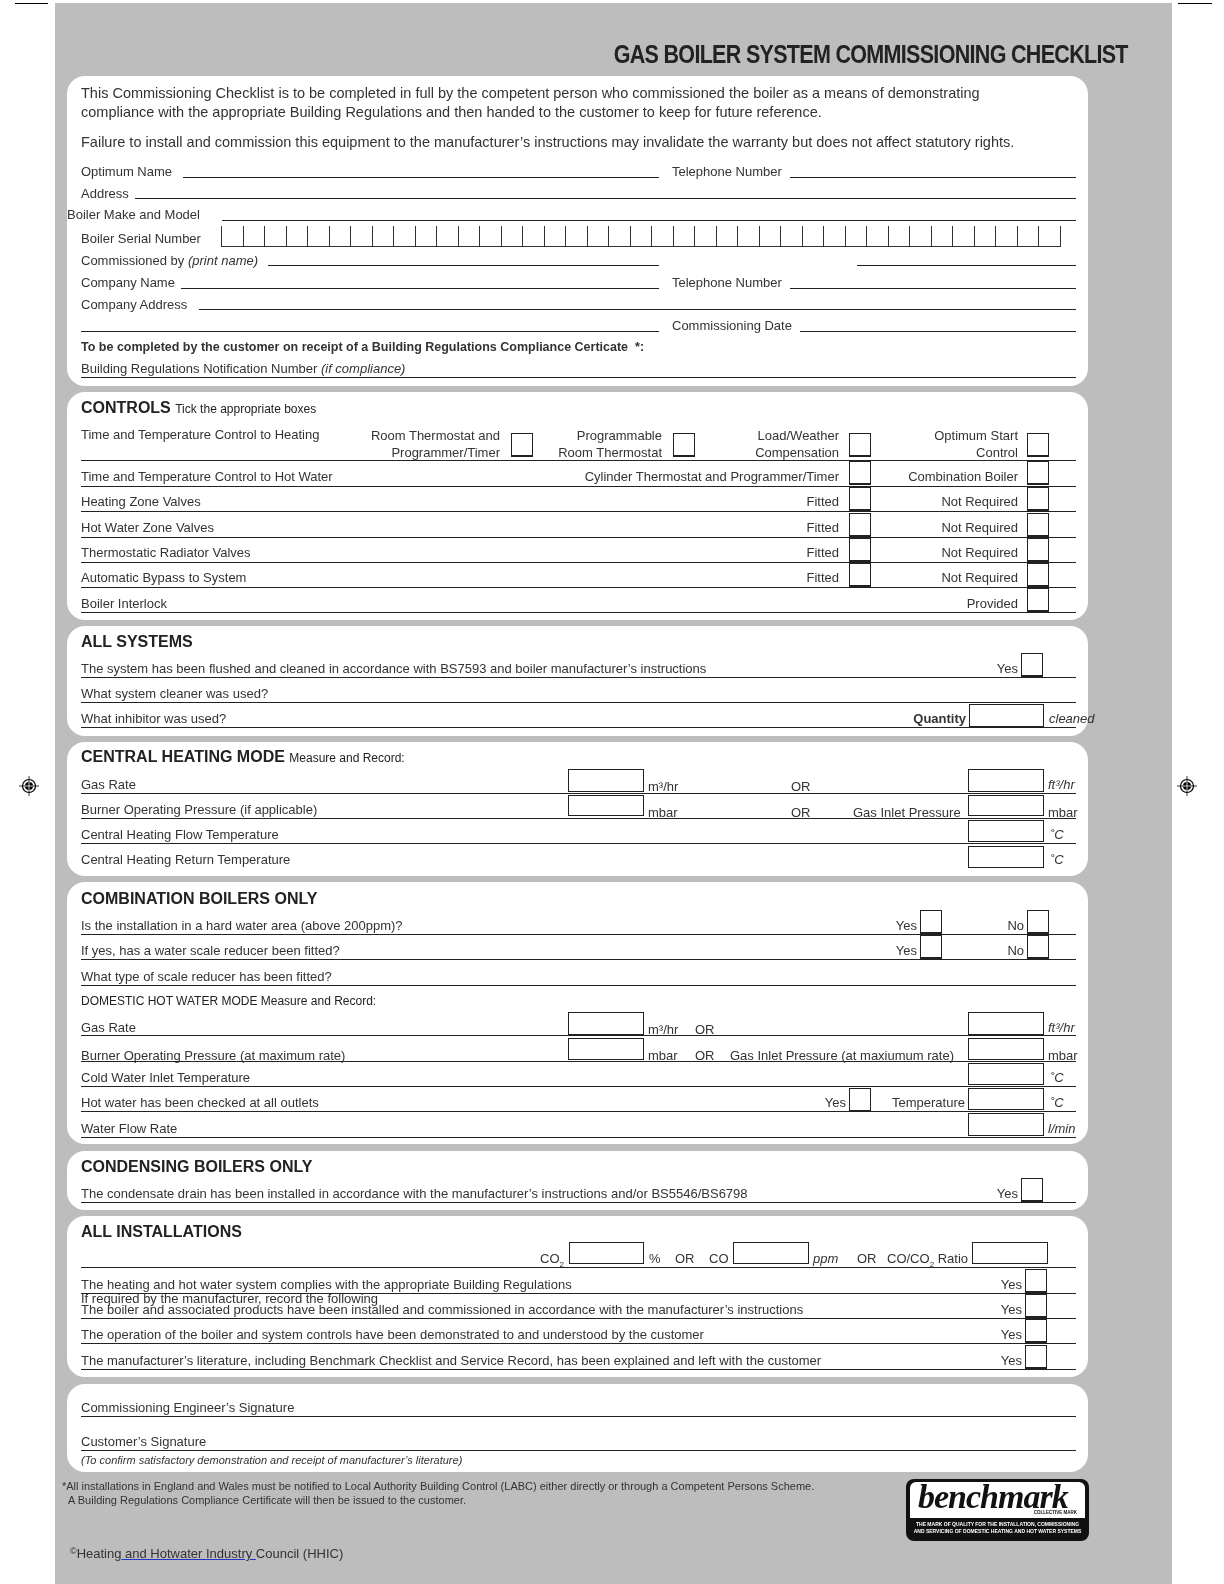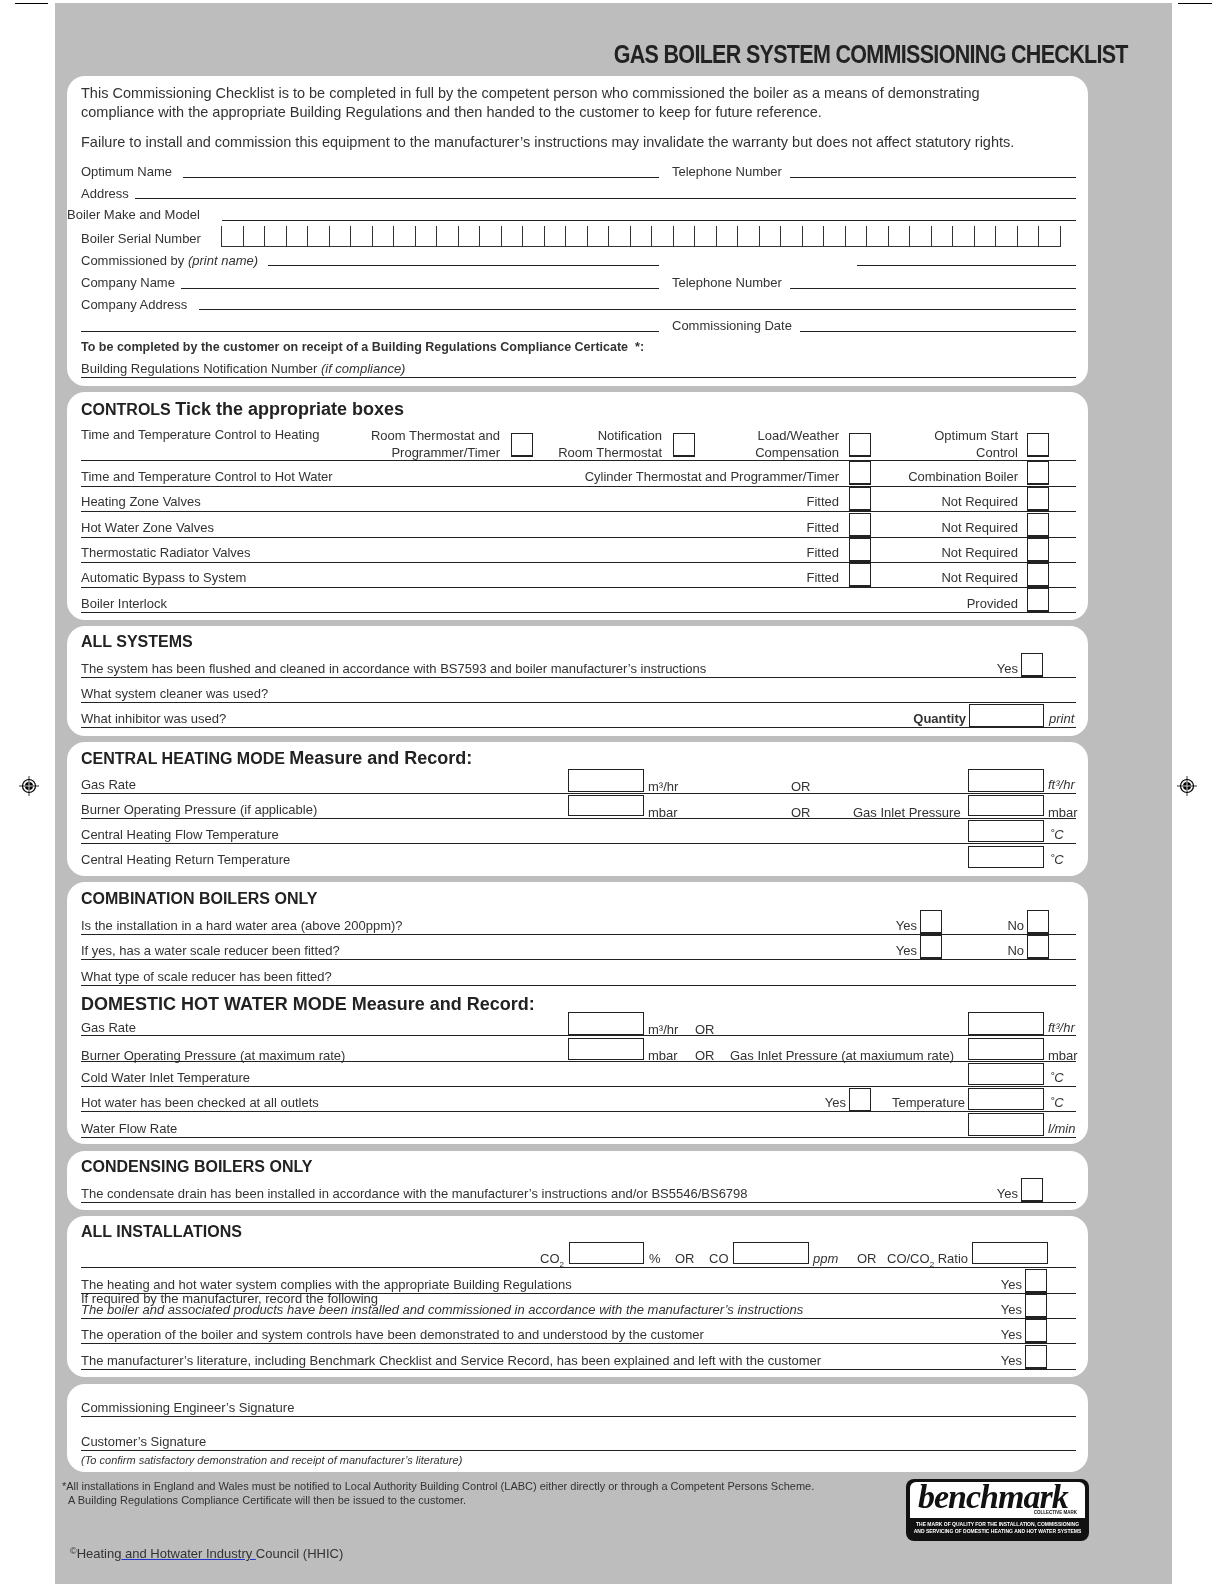--- a/index.html
+++ b/index.html
@@ -6,21 +6,21 @@
   body{width:1224px;height:1584px;position:relative;background:#fff;font-family:"Liberation Sans",sans-serif;color:#222;overflow:hidden;}
   .crop{position:absolute;height:1px;background:#000;}
   .reg{position:absolute;width:20px;height:20px;}
   .sheet{position:absolute;left:55px;top:3px;width:1117px;height:1581px;background:#bdbdbd;}
   .title{position:absolute;right:96px;top:40px;font-family:"Liberation Sans",sans-serif;font-weight:bold;font-size:25px;letter-spacing:-0.8px;color:#222;transform:scaleX(0.86);transform-origin:right center;white-space:nowrap;}
   .panel{position:absolute;left:67px;width:1021px;background:#fff;border-radius:18px;}
   .abs{position:absolute;white-space:nowrap;}
   .t{font-size:13px;color:#333;}
   .intro{font-size:14.5px;color:#333;line-height:19px;}
   .h{font-weight:bold;font-size:16px;color:#222;}
-  .hs{font-weight:bold;font-size:18px;}
+  .hs{font-weight:normal;font-size:12px;}
   .line{position:absolute;height:1px;background:#222;}
   .box{position:absolute;border:1px solid #222;background:#fff;box-sizing:border-box;}
   .cb{position:absolute;width:22px;height:24px;border:1px solid #222;border-bottom:2px solid #222;box-sizing:border-box;background:#fff;}
   .r{text-align:right;}
   .it{font-style:italic;}
   .b{font-weight:bold;}
   .serial{position:absolute;left:221px;top:226px;height:20px;display:flex;}
   .serial span{width:21.5px;height:20px;border-left:1px solid #333;box-sizing:border-box;}
   .serial-bottom{position:absolute;left:221px;top:246px;width:840px;height:1px;background:#333;}
   .logo{position:absolute;left:906px;top:1479px;width:183px;height:62px;background:#111;border-radius:8px;}
@@ -143,21 +143,21 @@
 <div class="panel" style="top:392px;height:228px;"></div>
 <div class="abs" style="left:81px;top:399px;"><span class="h">CONTROLS</span> <span class="hs">Tick the appropriate boxes</span></div>
 
 <div class="abs t" style="left:81px;top:427px;">Time and Temperature Control to Heating</div>
 <div class="abs t r" style="right:724px;top:427px;line-height:17px;">
     <div>Room Thermostat and</div>
     <div>Programmer/Timer</div>
   </div>
 <div class="cb" style="left:511px;top:433px;"></div>
 <div class="abs t r" style="right:562px;top:427px;line-height:17px;">
-    <div>Notification</div>
+    <div>Programmable</div>
     <div>Room Thermostat</div>
   </div>
 <div class="cb" style="left:673px;top:433px;"></div>
 <div class="abs t r" style="right:385px;top:427px;line-height:17px;">
     <div>Load/Weather</div>
     <div>Compensation</div>
   </div>
 <div class="cb" style="left:849px;top:433px;"></div>
 <div class="abs t r" style="right:206px;top:427px;line-height:17px;">
     <div>Optimum Start</div>
@@ -209,21 +209,21 @@
 <div class="abs h" style="left:81px;top:633px;">ALL SYSTEMS</div>
 <div class="abs t" style="left:81px;top:661px;">The system has been flushed and cleaned in accordance with BS7593 and boiler manufacturer’s instructions</div>
 <div class="abs t r" style="right:206px;top:661px;">Yes</div>
 <div class="cb" style="left:1021px;top:653px;"></div>
 <div class="line" style="left:81px;top:677px;width:995px;"></div>
 <div class="abs t" style="left:81px;top:686px;">What system cleaner was used?</div>
 <div class="line" style="left:81px;top:702px;width:995px;"></div>
 <div class="abs t" style="left:81px;top:711px;">What inhibitor was used?</div>
 <div class="abs t r" style="right:258px;top:711px;font-weight:bold;">Quantity</div>
 <div class="box" style="left:969px;top:704px;width:75px;height:23px;"></div>
-<div class="abs t it" style="left:1049px;top:711px;">print</div>
+<div class="abs t it" style="left:1049px;top:711px;">cleaned</div>
 <div class="line" style="left:81px;top:727px;width:995px;"></div>
 
 <div class="panel" style="top:742px;height:134px;"></div>
 <div class="abs" style="left:81px;top:748px;"><span class="h">CENTRAL HEATING MODE</span> <span class="hs">Measure and Record:</span></div>
 
 <div class="abs t" style="left:81px;top:777px;">Gas Rate</div>
 <div class="box" style="left:568px;top:769px;width:76px;height:23px;"></div>
 <div class="abs t" style="left:648px;top:779px;">m³/hr</div>
 <div class="abs t" style="left:791px;top:779px;">OR</div>
 <div class="box" style="left:968px;top:769px;width:76px;height:23px;"></div>
@@ -325,21 +325,21 @@
 <div class="abs t" style="left:857px;top:1251px;">OR</div>
 <div class="abs t" style="left:887px;top:1251px;"><span>CO/CO</span><sub>2</sub><span> Ratio</span></div>
 <div class="box" style="left:972px;top:1242px;width:76px;height:22px;"></div>
 <div class="line" style="left:81px;top:1267px;width:995px;"></div>
 
 <div id="install-rows">
     <div class="abs t" style="left:81px;top:1277px;">The heating and hot water system complies with the appropriate Building Regulations</div>
        <div class="abs t r" style="right:202px;top:1277px;">Yes</div>
        <div class="cb" style="left:1025px;top:1269px;"></div>
        <div class="line" style="left:81px;top:1293px;width:995px;"></div>
-    <div class="abs t" style="left:81px;top:1302px;font-style:italic;">The boiler and associated products have been installed and commissioned in accordance with the manufacturer’s instructions</div>
+    <div class="abs t" style="left:81px;top:1302px;">The boiler and associated products have been installed and commissioned in accordance with the manufacturer’s instructions</div>
        <div class="abs t r" style="right:202px;top:1302px;">Yes</div>
        <div class="cb" style="left:1025px;top:1294px;"></div>
        <div class="line" style="left:81px;top:1318px;width:995px;"></div>
     <div class="abs t" style="left:81px;top:1327px;">The operation of the boiler and system controls have been demonstrated to and understood by the customer</div>
        <div class="abs t r" style="right:202px;top:1327px;">Yes</div>
        <div class="cb" style="left:1025px;top:1319px;"></div>
        <div class="line" style="left:81px;top:1343px;width:995px;"></div>
     <div class="abs t" style="left:81px;top:1353px;">The manufacturer’s literature, including Benchmark Checklist and Service Record, has been explained and left with the customer</div>
        <div class="abs t r" style="right:202px;top:1353px;">Yes</div>
        <div class="cb" style="left:1025px;top:1345px;"></div>

